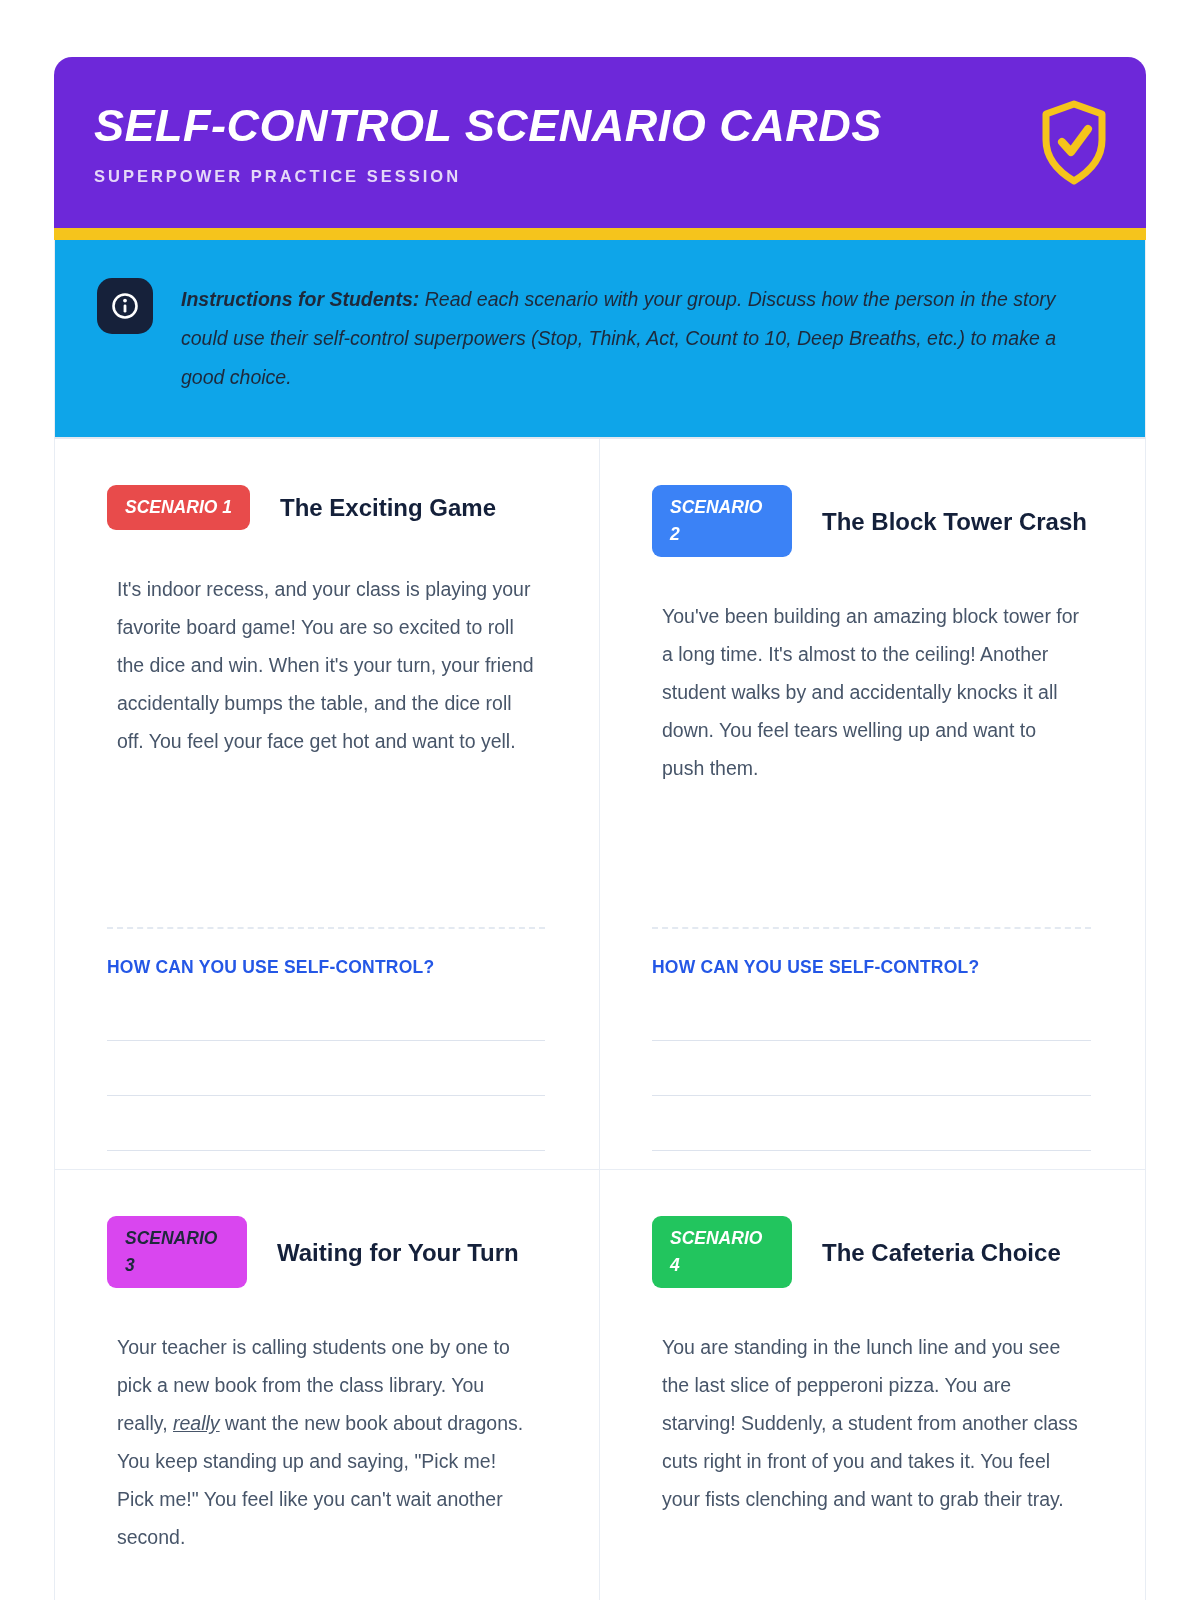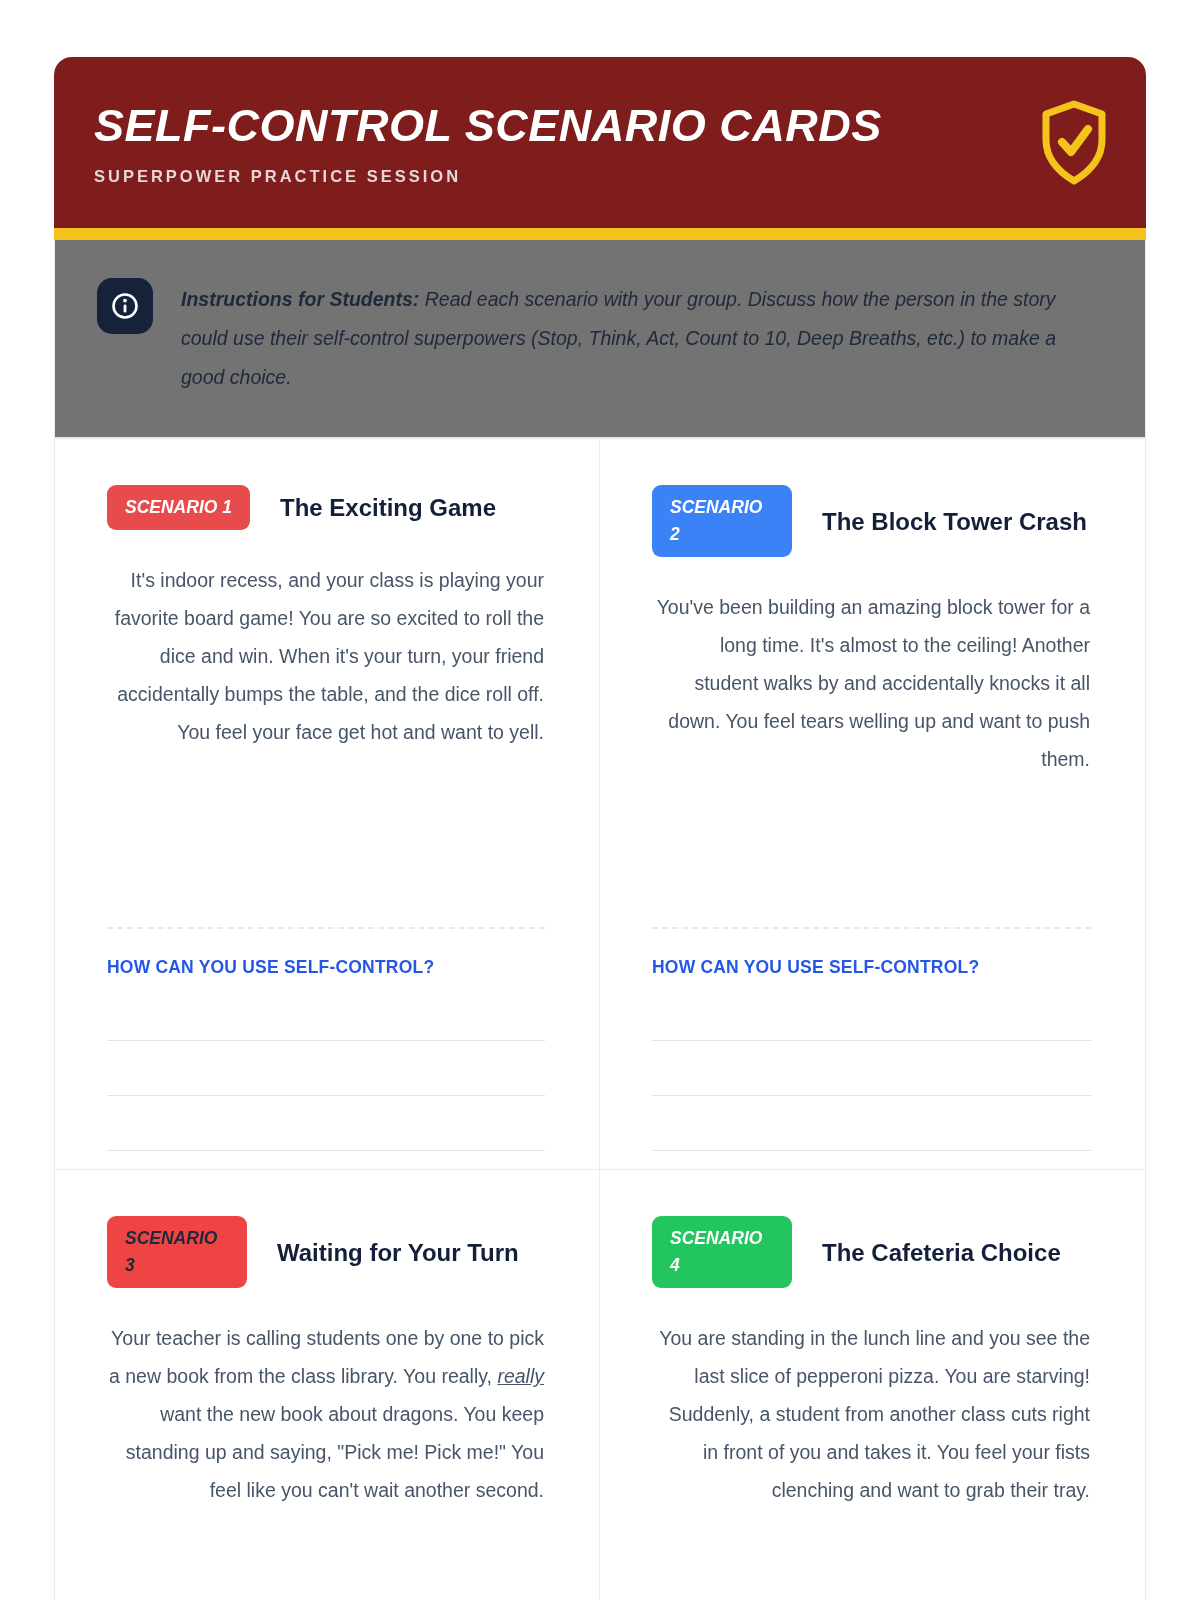--- a/index.html
+++ b/index.html
@@ -13,21 +13,21 @@
   }
   .doc {
     width: 1092px;
     margin: 0 auto;
     padding-top: 57px;
   }
 
   
   .banner {
     position: relative;
-    background: #7f1d1d;
+    background: #6d28d9;
     border-radius: 18px 18px 0 0;
     padding: 44px 44px 46px 40px;
     box-sizing: border-box;
     height: 171px;
   }
   .banner h1 {
     margin: 0;
     color: #ffffff;
     font-size: 45px;
     line-height: 1.1;
@@ -49,21 +49,21 @@
     width: 72px;
     height: 88px;
   }
   .stripe {
     height: 12px;
     background: #f5c41c;
   }
 
   
   .instructions {
-    background: #737373;
+    background: #0ea5e9;
     border-left: 1.5px solid #e8edf4;
     border-right: 1.5px solid #e8edf4;
     border-bottom: 2px solid #e3e8f0;
     padding: 38px 80px 40px 42px;
     display: flex;
     gap: 28px;
     box-sizing: border-box;
     min-height: 197px;
   }
   .info-badge {
@@ -123,25 +123,24 @@
   .badge--wide   { white-space: nowrap; }
   .badge--narrow { width: 104px; }
   .card-title {
     margin: 0;
     font-size: 24px;
     line-height: 39px;
     font-weight: 700;
     color: #14203a;
   }
   .card-body {
-    margin: 1px;
+    margin: 10px;
     font-size: 19.5px;
     line-height: 38px;
     color: #475569;
-    text-align: right;
   }
   .card-body .emph {
     font-style: italic;
     text-decoration: underline;
   }
 
   .answer { margin-top: auto; }
   .dashed {
     border-top: 2px dashed #e3e9f1;
     margin-bottom: 28px;
@@ -212,21 +211,21 @@
         <div class="dashed"></div>
         <h3 class="prompt">HOW CAN YOU USE SELF-CONTROL?</h3>
         <div class="write-line"></div>
         <div class="write-line"></div>
         <div class="write-line"></div>
       </div>
     </article>
 
     <article class="card">
       <div class="card-head">
-        <span class="badge badge--narrow" style="background: #ef4444; color: rgb(30, 41, 59);">SCENARIO 3</span>
+        <span class="badge badge--narrow" style="background: #d946ef; color: rgb(30, 41, 59);">SCENARIO 3</span>
         <h2 class="card-title">Waiting for Your Turn</h2>
       </div>
       <p class="card-body"><span>Your teacher is calling students one by one to pick a new book from the class library. You really, </span><em class="emph">really</em><span> want the new book about dragons. You keep standing up and saying, "Pick me! Pick me!" You feel like you can't wait another second.</span></p>
 
     </article>
 
     <article class="card">
       <div class="card-head">
         <span class="badge badge--narrow" style="background: rgb(34, 197, 94); color: rgb(255, 255, 255);">SCENARIO 4</span>
         <h2 class="card-title">The Cafeteria Choice</h2>

